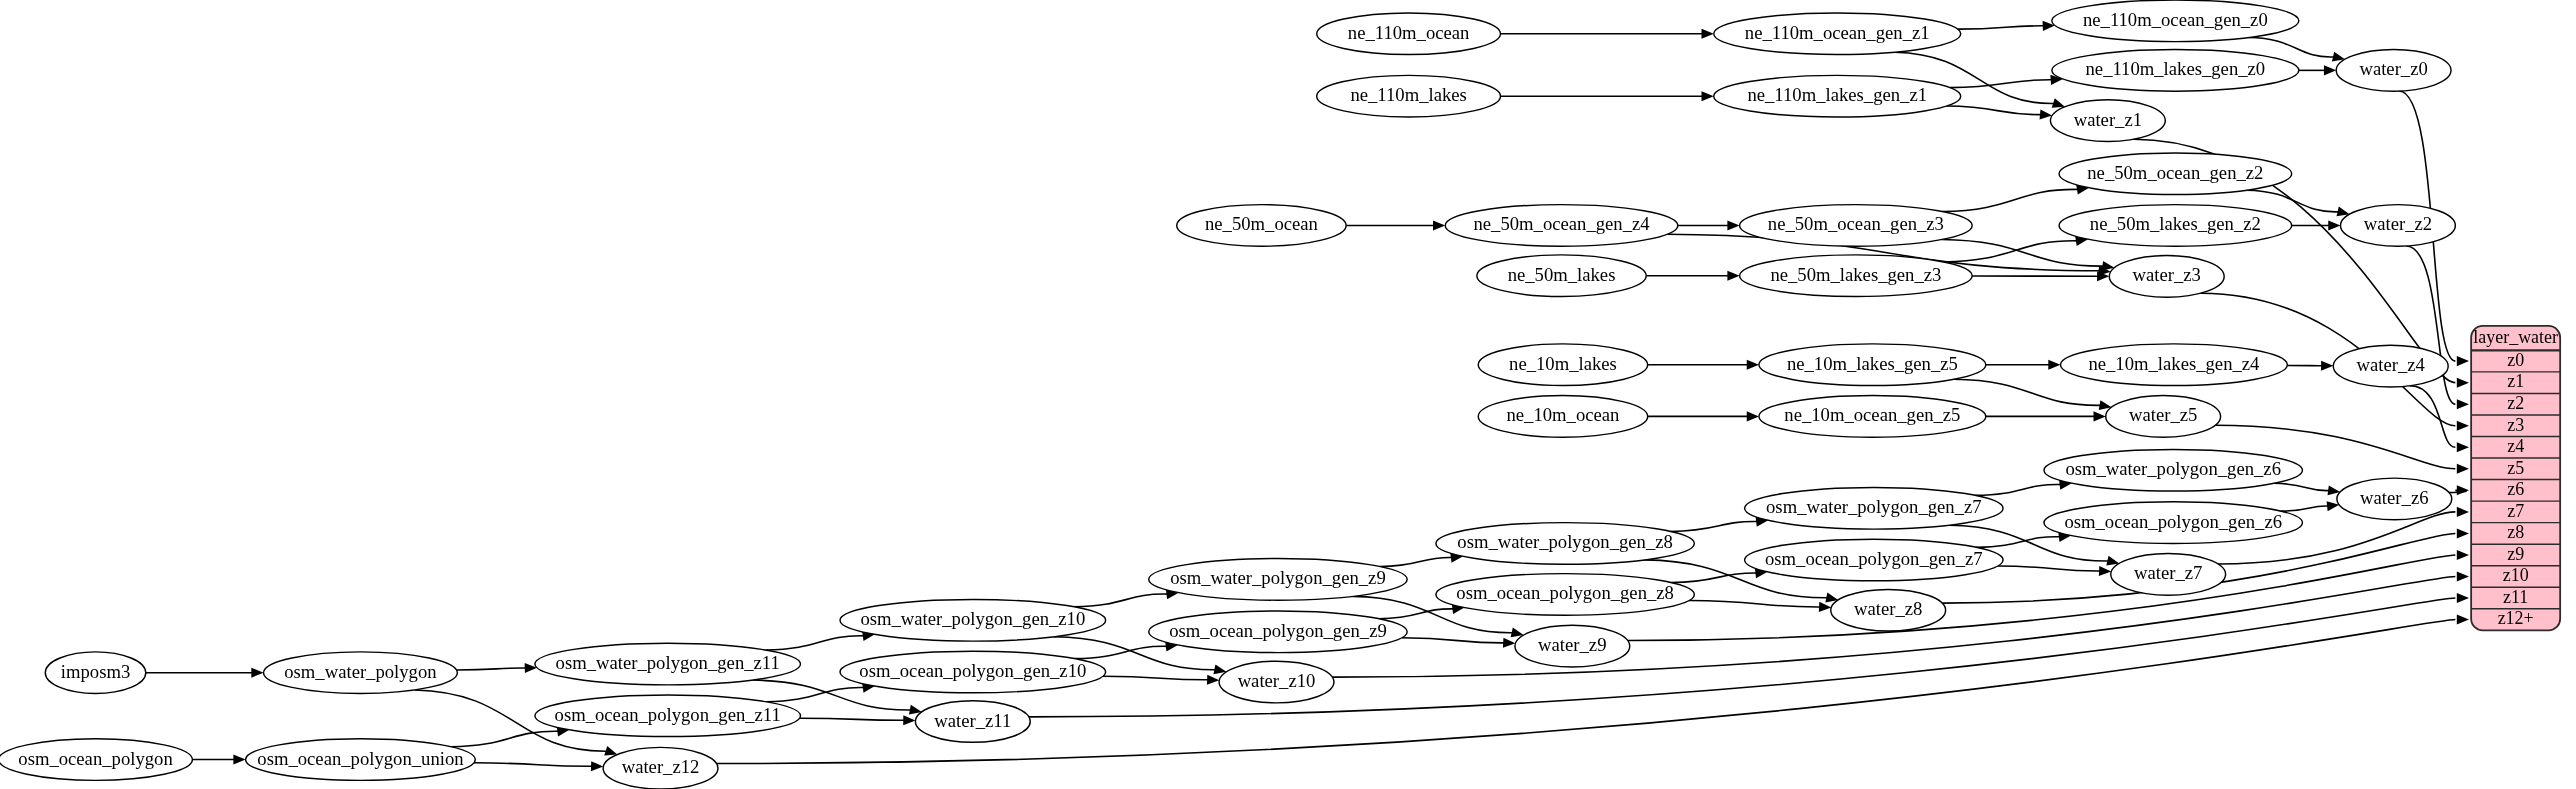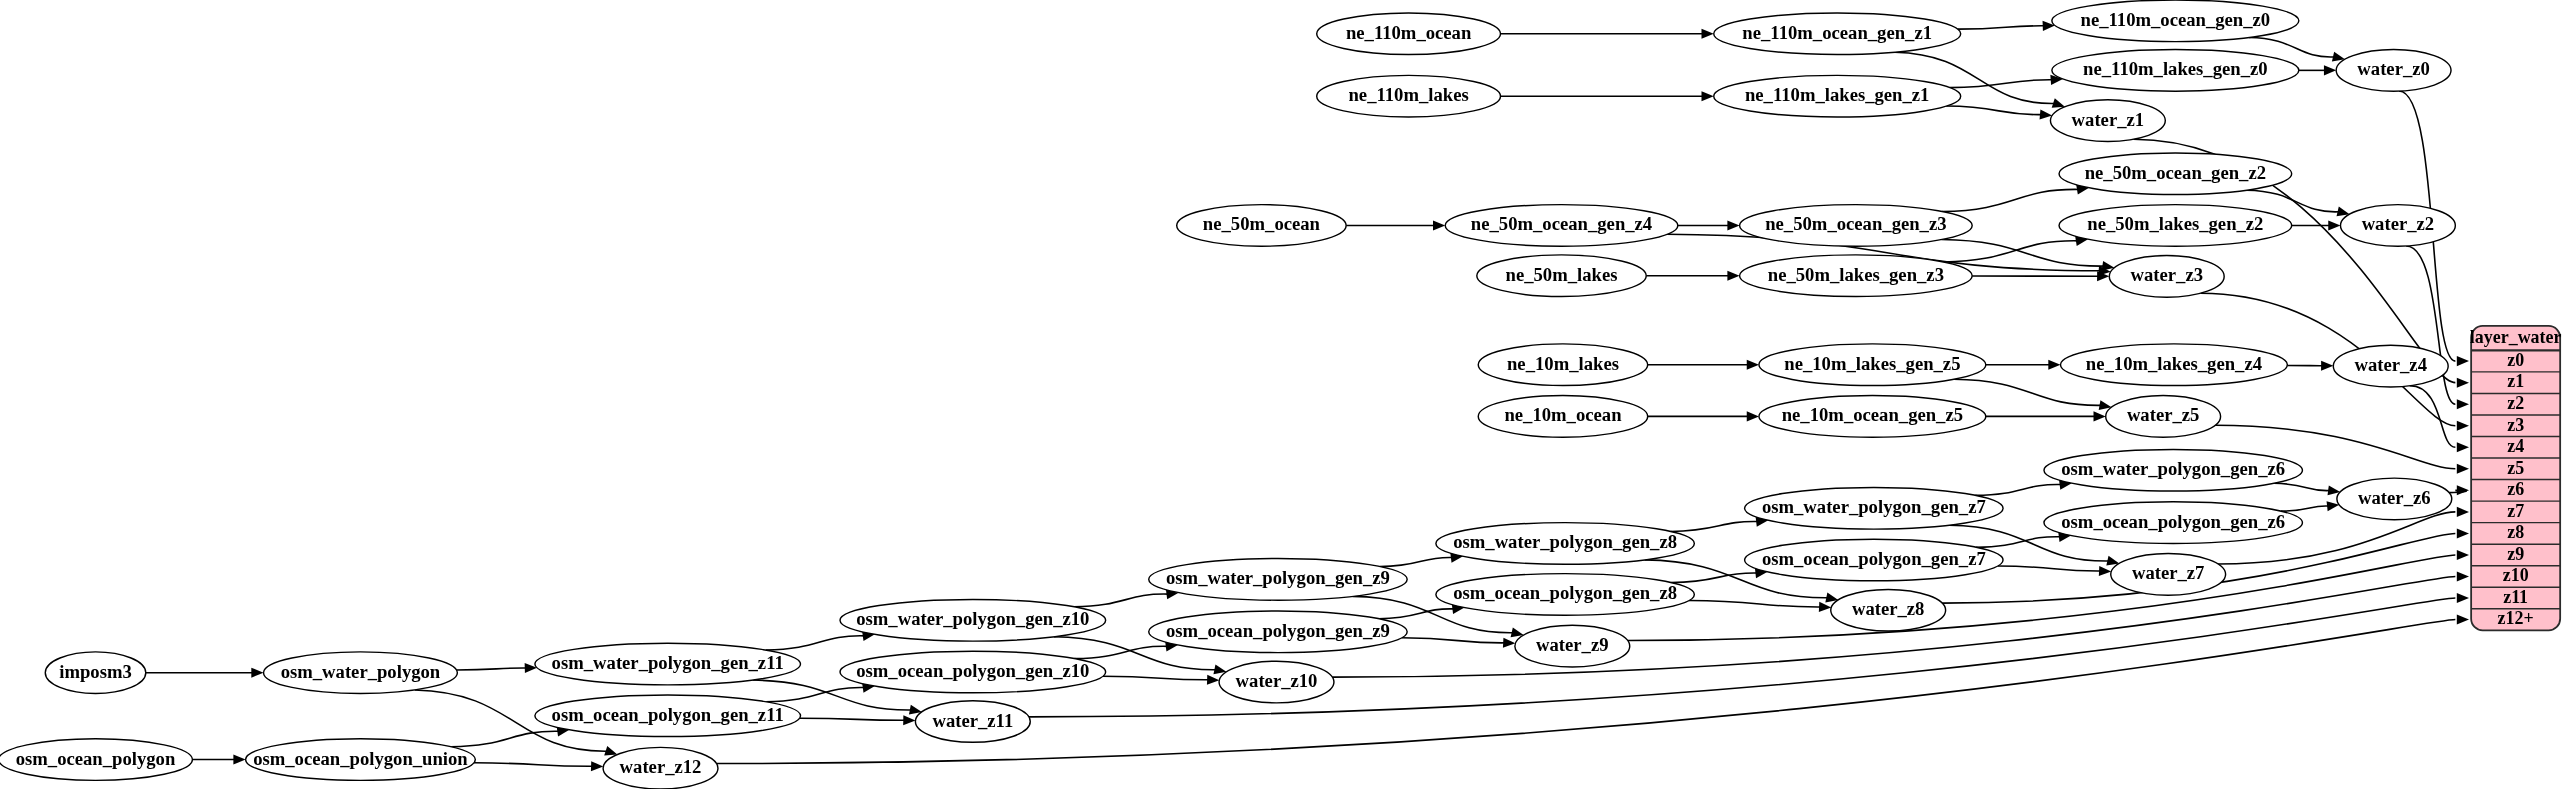--- a/index.html
+++ b/index.html
@@ -1,17 +1,17 @@
 <!DOCTYPE html>
 <html style="font-size:11.5px"><head>
 <meta charset="utf-8">
 <style>
   html,body{margin:0;padding:0;background:#ffffff;}
   body{font-family:"Liberation Serif",serif;}
-  #stage{position:relative;width:2576px;height:789px;background:#ffffff;overflow:hidden;font-weight:bold;}
+  #stage{position:relative;width:2576px;height:789px;background:#ffffff;overflow:hidden;}
   svg#graph{position:absolute;left:0;top:0;width:2576px;height:789px;display:block;}
   .node-ellipse{fill:#ffffff;stroke:#000000;stroke-width:2;}
   .node-label{font-family:"Liberation Serif",serif;font-size:26px;fill:#000000;text-anchor:middle;dominant-baseline:middle;}
   .edge{fill:none;stroke:#000000;stroke-width:2.2;}
   .arrowhead{fill:#000000;stroke:none;}
   .legend-box{fill:#ffc0cb;stroke:#2b2b2b;stroke-width:2.5;}
   .legend-title{font-family:"Liberation Serif",serif;font-size:25px;fill:#000000;text-anchor:middle;dominant-baseline:middle;}
   .legend-label{font-family:"Liberation Serif",serif;font-size:25px;fill:#000000;text-anchor:middle;dominant-baseline:middle;}
 </style>
 </head>

